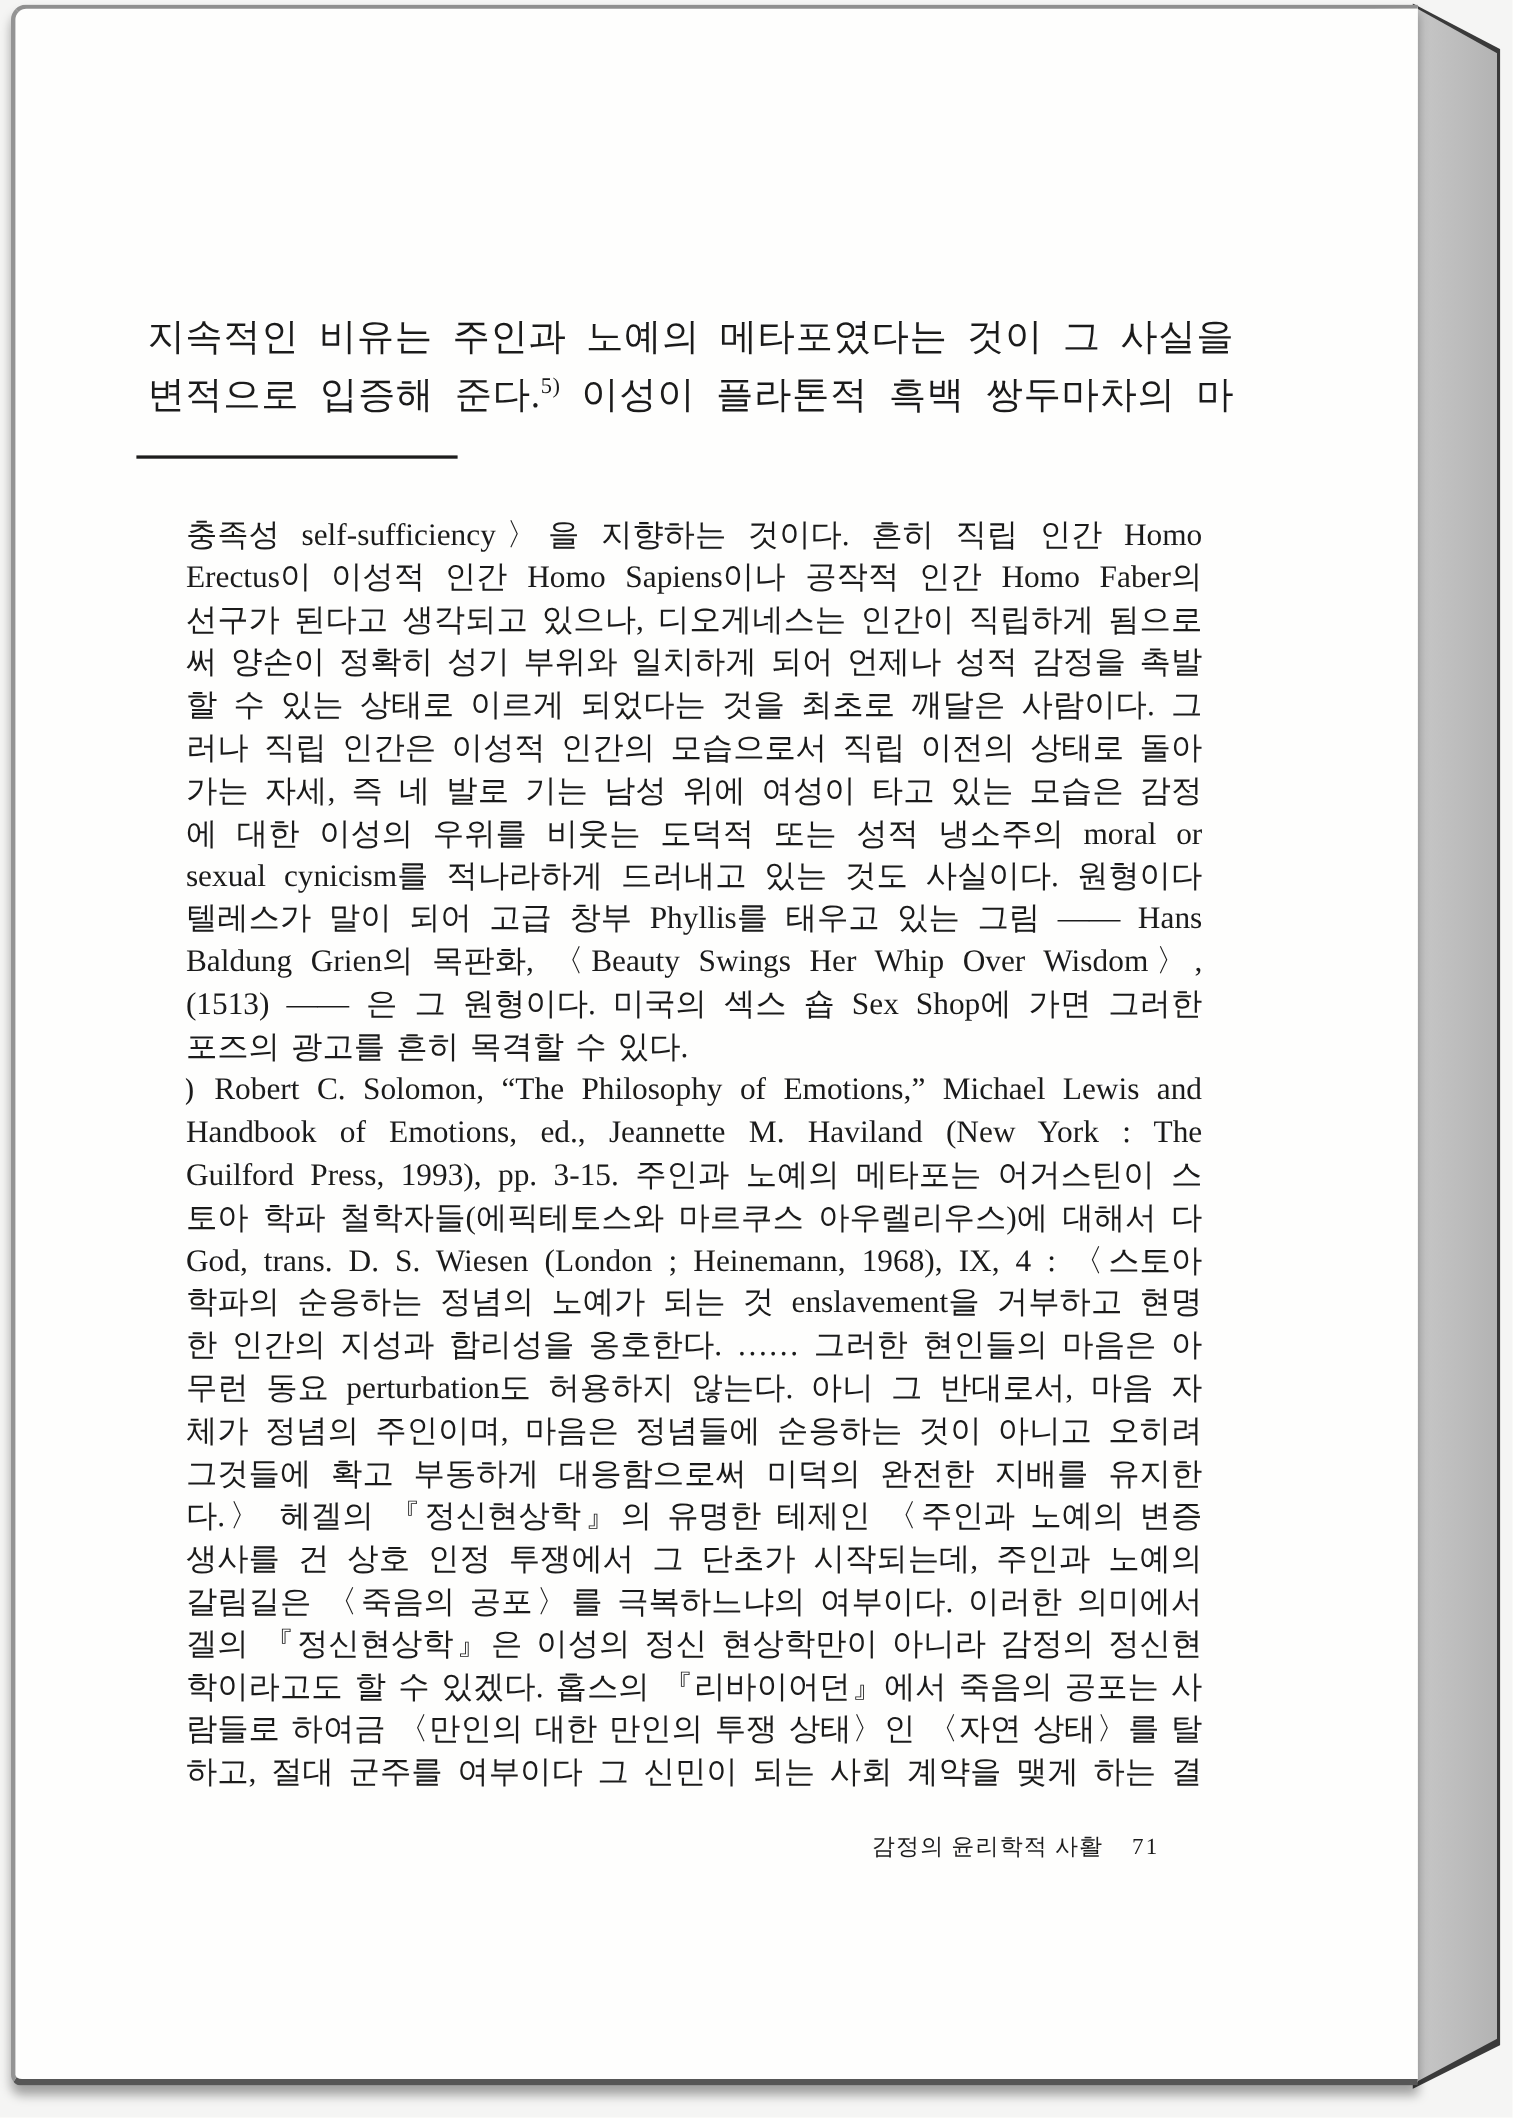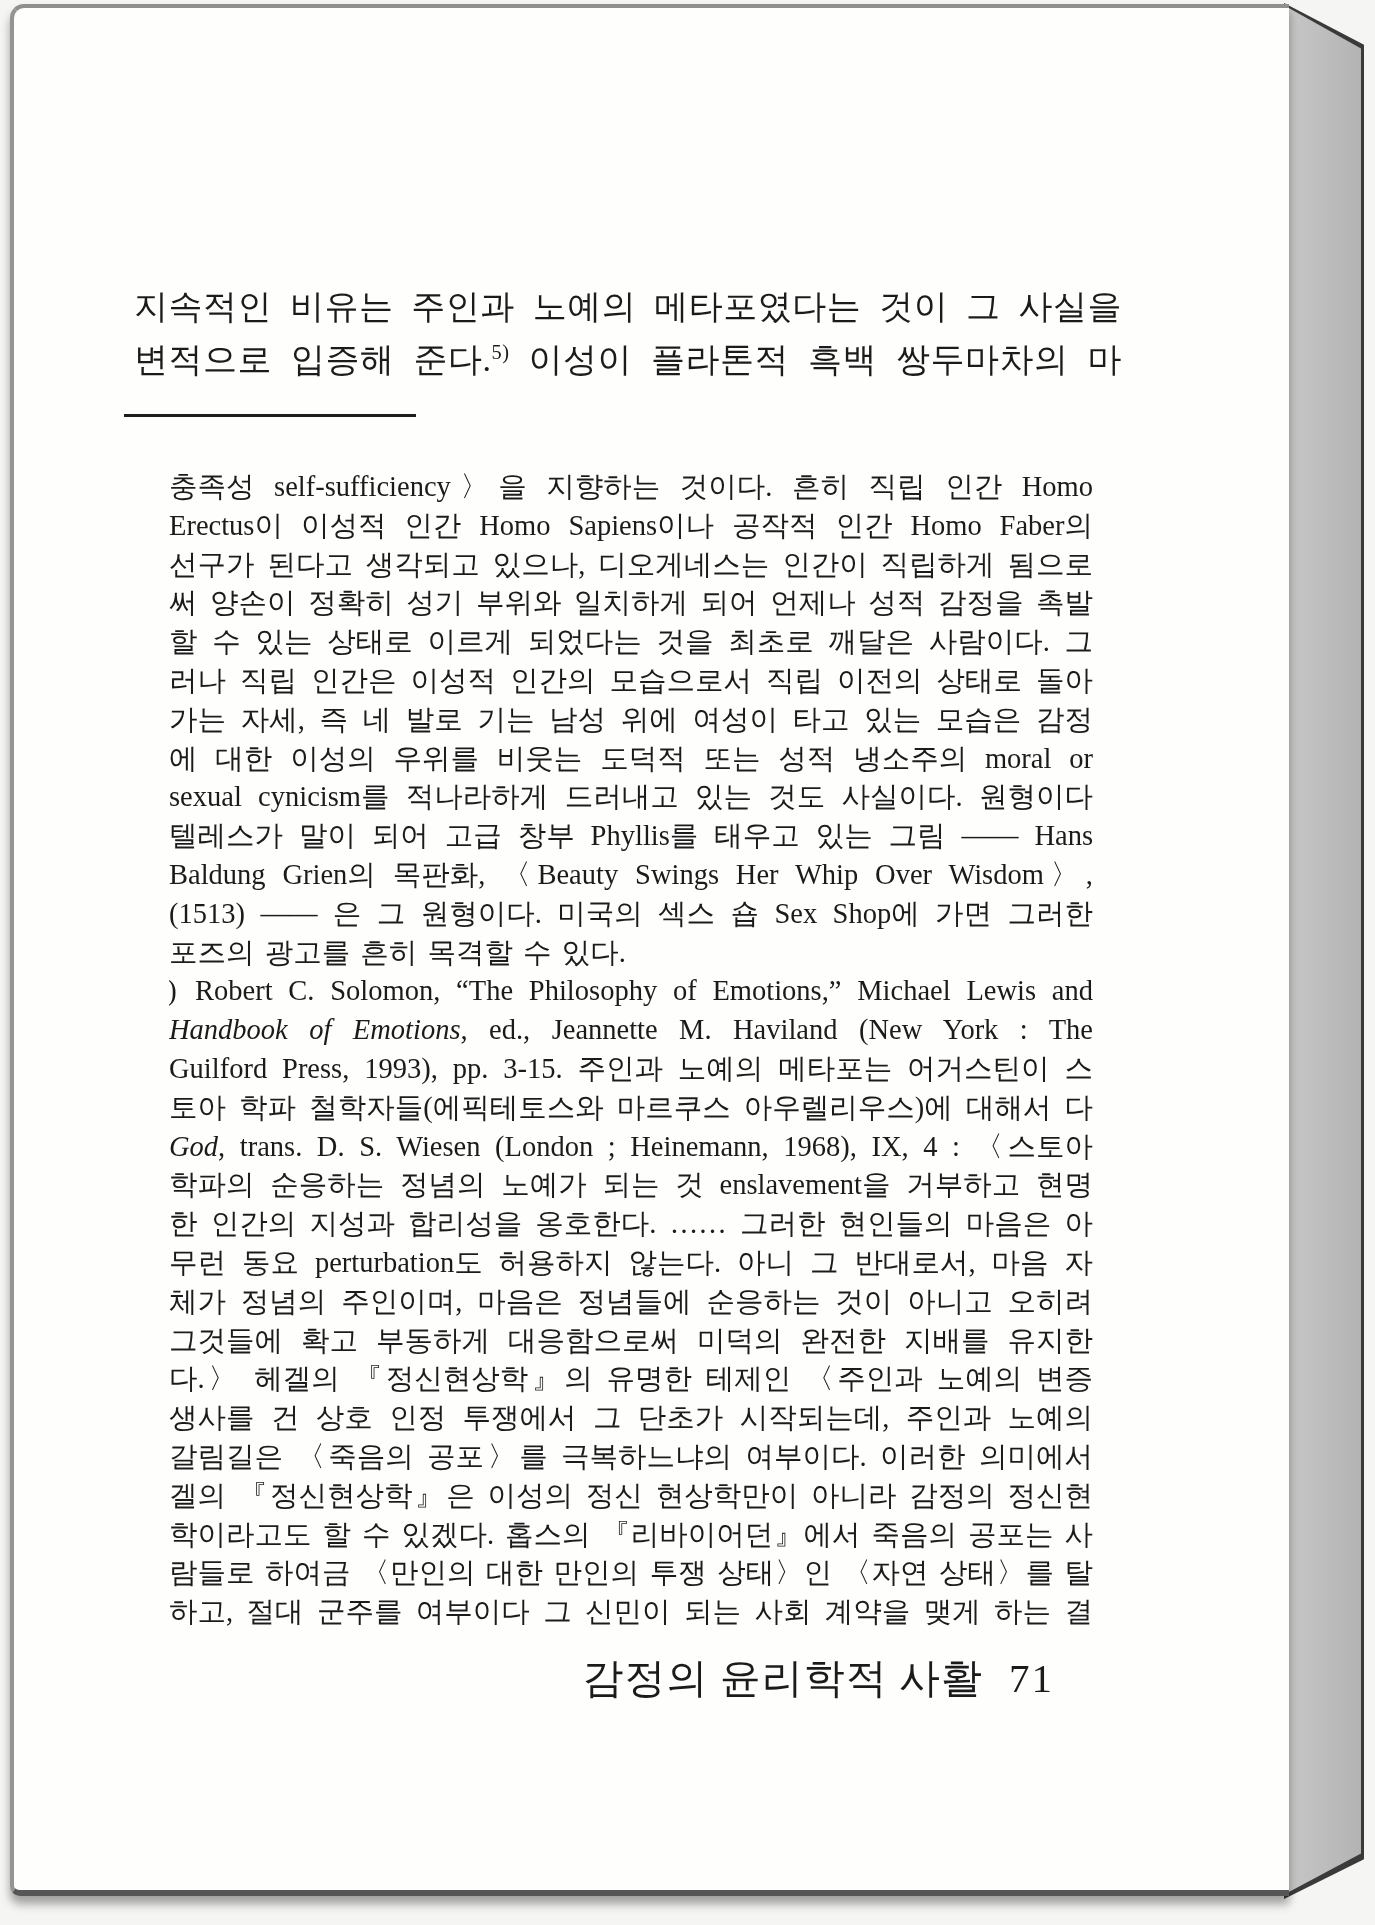--- a/index.html
+++ b/index.html
@@ -32,35 +32,35 @@
     overflow:hidden;
   }
   .main-text{
     position:absolute;left:120px;top:272px;width:988px;
     font-size:34px;line-height:53px;letter-spacing:0.5px;word-spacing:6px;
   }
   .line{text-align:justify;overflow:hidden;}
   .line.just{text-align-last:justify;}
   .main-text .line{height:53px;}
   .sup{vertical-align:super;font-size:0.6em;line-height:0;}
-  .it{font-style:italic;}
+  .it{}
   .fn-rule{
     position:absolute;left:110px;top:406px;width:292px;height:3px;
     background:#1d1d1d;
   }
   .footnotes{
     position:absolute;left:155px;top:424px;width:924px;
     font-size:28.5px;line-height:38.8px;word-spacing:3px;margin-top:36px;
   }
   .footnotes .line{height:38.8px;}
   .line.numbered{text-indent:-16px;}
   .marker{display:inline-block;width:42px;text-indent:0;}
   .page-footer{
     position:absolute;left:540px;top:1650px;width:500px;
-    text-align:right;font-size:41px;line-height:40px;
+    text-align:right;font-size:21px;line-height:40px;
     letter-spacing:1px;
   }
   .page-footer .pageno{margin-left:26px;letter-spacing:2px;}
 </style>
 </head>
 <body>
 
 <div class="fore-edge-outline"></div>
 <div class="fore-edge"></div>
 

